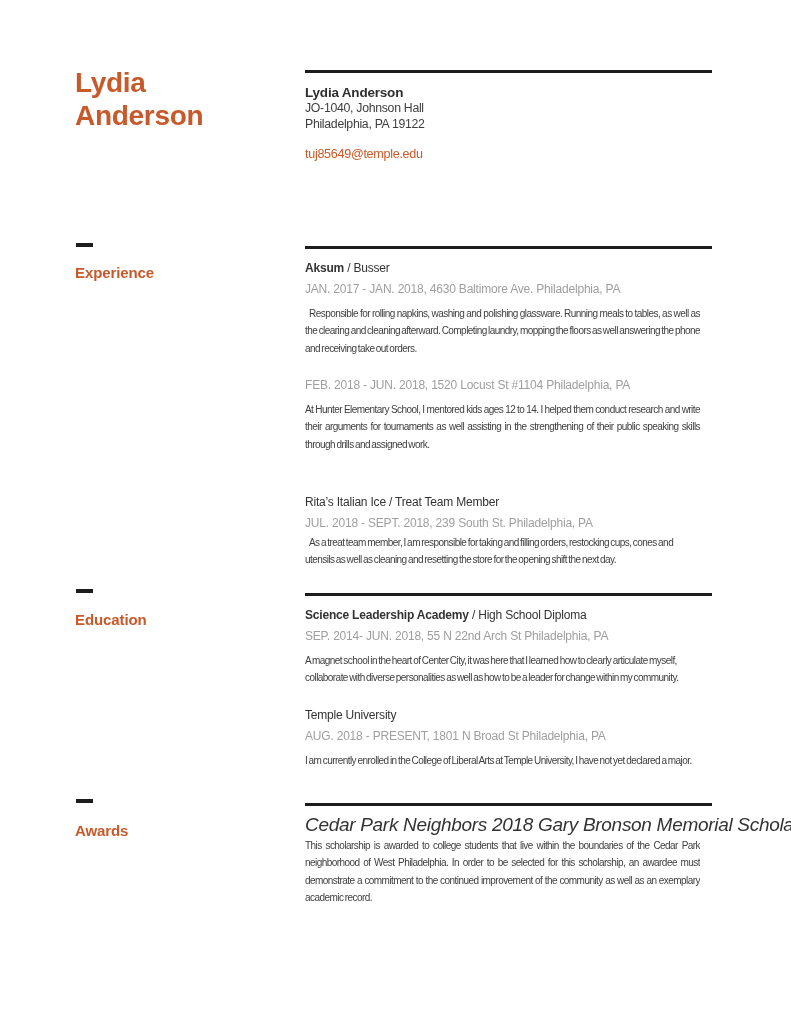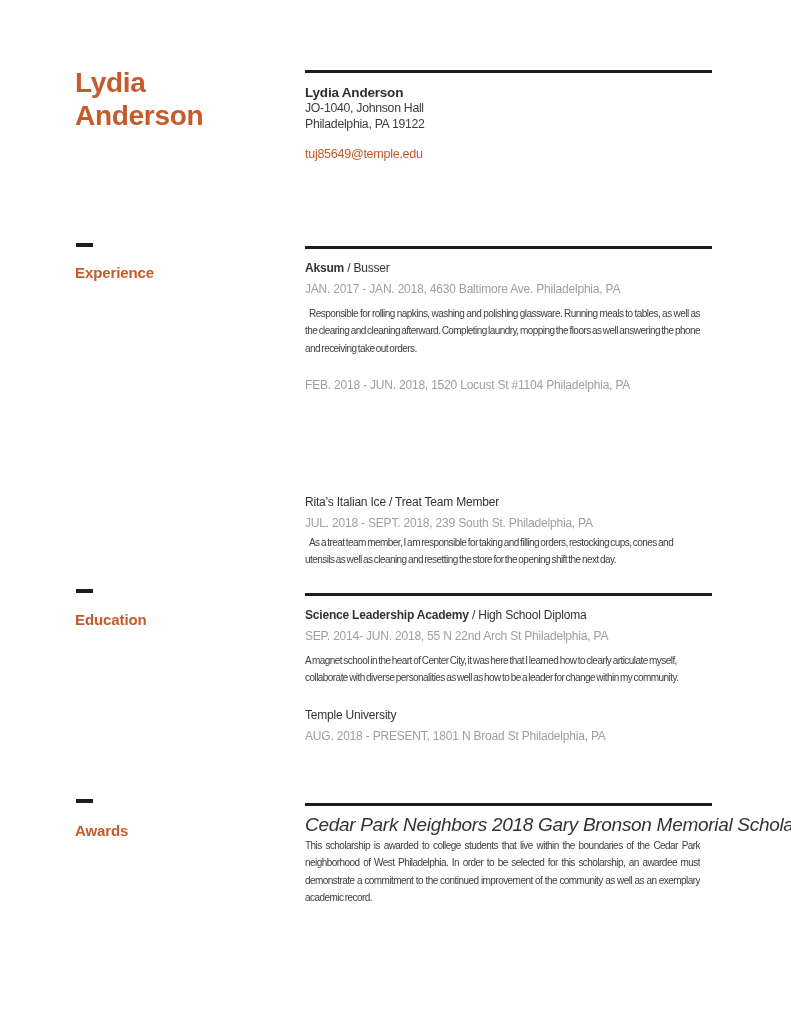--- a/index.html
+++ b/index.html
@@ -163,20 +163,21 @@
   <div class="rule rule-exp"></div>
 
   <div class="entry e-exp1">
     <div class="entry-title"><span class="b">Aksum</span><span> / Busser</span></div>
     <div class="entry-meta">JAN. 2017 - JAN. 2018, 4630 Baltimore Ave. Philadelphia, PA</div>
     <p class="entry-desc justify indent l3">Responsible for rolling napkins, washing and polishing glassware. Running meals to tables, as well as the clearing and cleaning afterward. Completing laundry, mopping the floors as well answering the phone and receiving take out orders.</p>
   </div>
 
   <div class="entry e-exp2">
     <div class="entry-meta">FEB. 2018 - JUN. 2018, 1520 Locust St #1104 Philadelphia, PA</div>
+    <p class="entry-desc justify l3">At Hunter Elementary School, I mentored kids ages 12 to 14. I helped them conduct research and write their arguments for tournaments as well assisting in the strengthening of their public speaking skills through drills and assigned work.</p>
   </div>
 
   <div class="entry e-exp3">
     <div class="entry-title"><span class="b"></span><span>Rita’s Italian Ice / Treat Team Member</span></div>
     <div class="entry-meta">JUL. 2018 - SEPT. 2018, 239 South St. Philadelphia, PA</div>
     <p class="entry-desc indent tight-top l3">As a treat team member, I am responsible for taking and filling orders, restocking cups, cones and utensils as well as cleaning and resetting the store for the opening shift the next day.</p>
   </div>
 
   <div class="dash dash-edu"></div>
   <div class="sec-heading head-edu">Education</div>
@@ -184,20 +185,21 @@
 
   <div class="entry e-edu1">
     <div class="entry-title"><span class="b">Science Leadership Academy</span><span> / High School Diploma</span></div>
     <div class="entry-meta">SEP. 2014- JUN. 2018, 55 N 22nd Arch St Philadelphia, PA</div>
     <p class="entry-desc l3">A magnet school in the heart of Center City, it was here that I learned how to clearly articulate myself, collaborate with diverse personalities as well as how to be a leader for change within my community.</p>
   </div>
 
   <div class="entry e-edu2">
     <div class="entry-title"><span class="b"></span><span>Temple University</span></div>
     <div class="entry-meta">AUG. 2018 - PRESENT, 1801 N Broad St Philadelphia, PA</div>
+    <p class="entry-desc l2">I am currently enrolled in the College of Liberal Arts at Temple University, I have not yet declared a major.</p>
   </div>
 
   <div class="dash dash-awd"></div>
   <div class="sec-heading head-awd">Awards</div>
   <div class="rule rule-awd"></div>
 
   <div class="entry e-awd1">
     <div class="entry-title awd-title"><span class="b"></span><span>Cedar Park Neighbors 2018 Gary Bronson Memorial Scholarship</span></div>
     <p class="entry-desc justify tight-top l4">This scholarship is awarded to college students that live within the boundaries of the Cedar Park neighborhood of West Philadelphia. In order to be selected for this scholarship, an awardee must demonstrate a commitment to the continued improvement of the community as well as an exemplary academic record.</p>
   </div>

